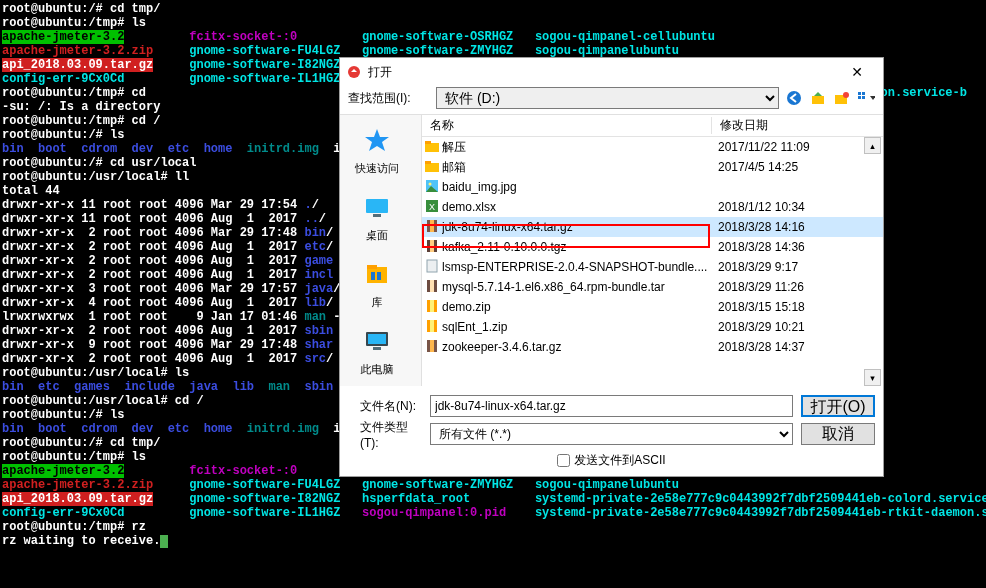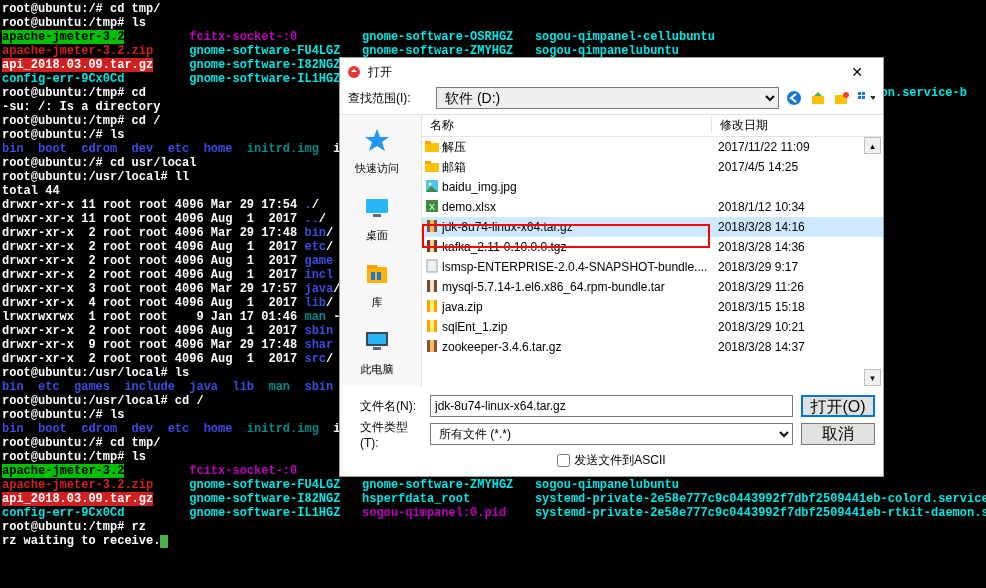--- a/index.html
+++ b/index.html
@@ -220,21 +220,21 @@
                 <rect x="5" y="1" width="4" height="12" fill="#ffe0b2"></rect>
               </svg></span>
             <span class="fname">mysql-5.7.14-1.el6.x86_64.rpm-bundle.tar</span>
             <span class="fdate">2018/3/29 11:26</span>
           </div>
           <div class="row">
             <span class="ficon"><svg width="14" height="14">
                 <rect x="2" y="1" width="10" height="12" fill="#ffa000"></rect>
                 <rect x="5" y="1" width="4" height="12" fill="#fff176"></rect>
               </svg></span>
-            <span class="fname">java.zip</span>
+            <span class="fname">demo.zip</span>
             <span class="fdate">2018/3/15 15:18</span>
           </div>
           <div class="row">
             <span class="ficon"><svg width="14" height="14">
                 <rect x="2" y="1" width="10" height="12" fill="#ffa000"></rect>
                 <rect x="5" y="1" width="4" height="12" fill="#fff176"></rect>
               </svg></span>
             <span class="fname">sqlEnt_1.zip</span>
             <span class="fdate">2018/3/29 10:21</span>
           </div>

